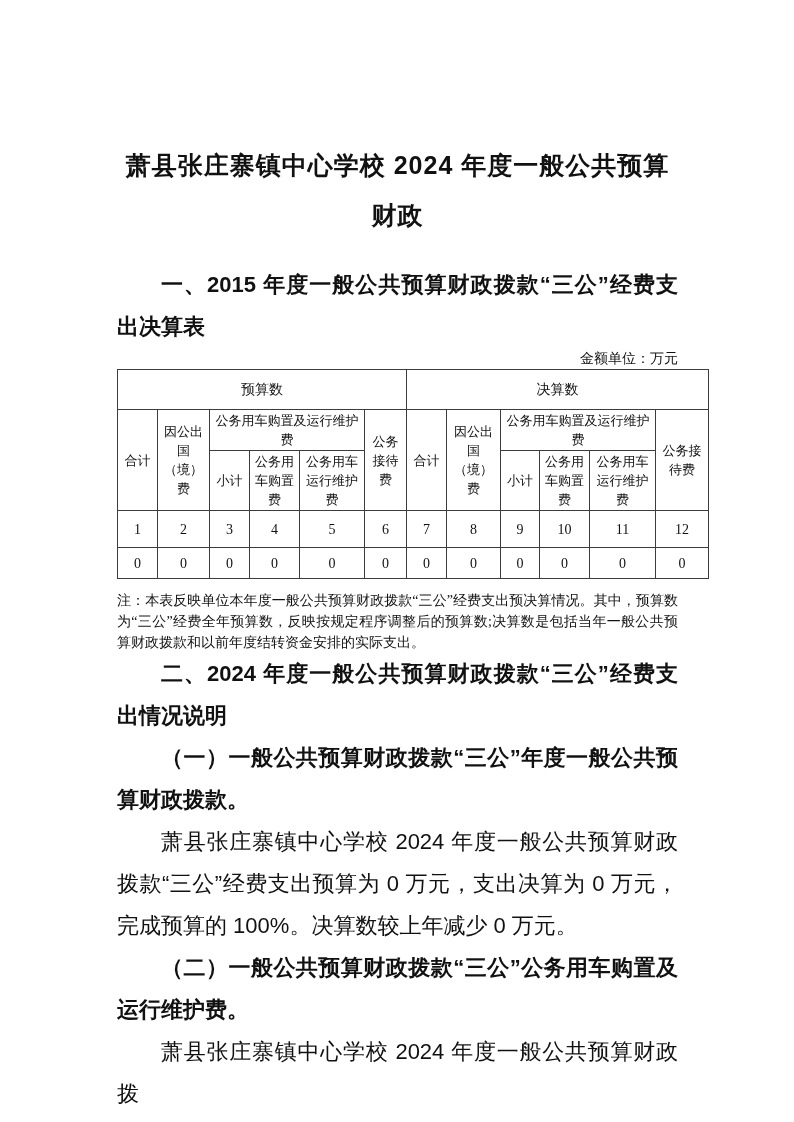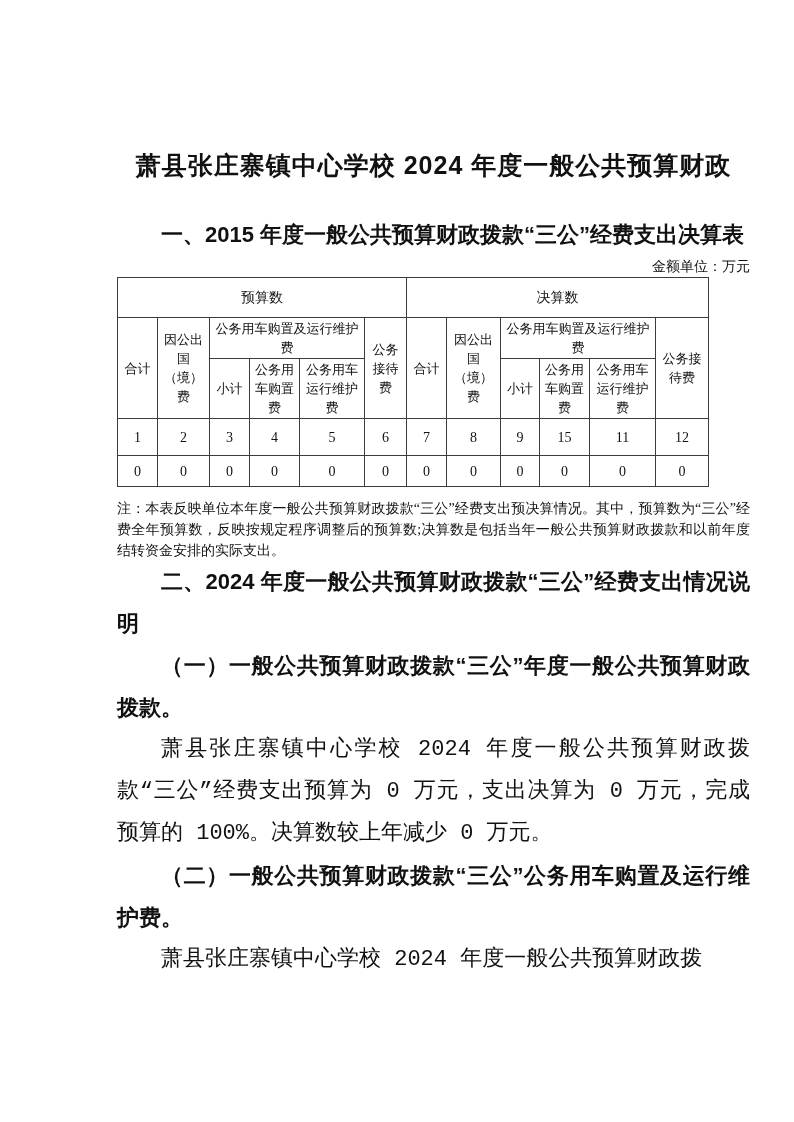--- a/index.html
+++ b/index.html
@@ -8,21 +8,21 @@
     height: 1122px;
     background: #ffffff;
     color: #111111;
     font-family: "Liberation Serif", "DejaVu Serif", serif;
     overflow: hidden;
   }
   .doc {
     box-sizing: border-box;
     width: 794px;
     height: 1122px;
-    padding: 140px 44px 0 117px;
+    padding: 140px 116px 0 117px;
     border-radius: 23px;
   }
   
   .doc-title {
     font-family: "Liberation Sans", "DejaVu Sans", sans-serif;
     font-weight: bold;
     font-size: 25px;
     line-height: 50px;
     text-align: center;
     letter-spacing: 1px;
@@ -34,21 +34,21 @@
     line-height: 42px;
     text-align: justify;
     text-indent: 2em;
   }
   .heading {
     font-family: "Liberation Sans", "DejaVu Sans", sans-serif;
     font-weight: bold;
   }
   .sec1-heading { margin-top: 24px; }
   .sec2-heading { }
-  .body-text { font-family: Liberation Mono, monospace; }
+  .body-text { font-family: Liberation Sans, sans-serif; }
   
   .unit-label {
     font-size: 14px;
     line-height: 21px;
     text-align: right;
   }
   
   table.sanko {
     table-layout: fixed;
     width: 470px;
@@ -131,21 +131,21 @@
     <tr class="r-num">
       <td>1</td>
       <td>2</td>
       <td>3</td>
       <td>4</td>
       <td>5</td>
       <td>6</td>
       <td>7</td>
       <td>8</td>
       <td>9</td>
-      <td>15</td>
+      <td>10</td>
       <td>11</td>
       <td>12</td>
     </tr>
     <tr class="r-val">
       <td>0</td>
       <td>0</td>
       <td>0</td>
       <td>0</td>
       <td>0</td>
       <td>0</td>

